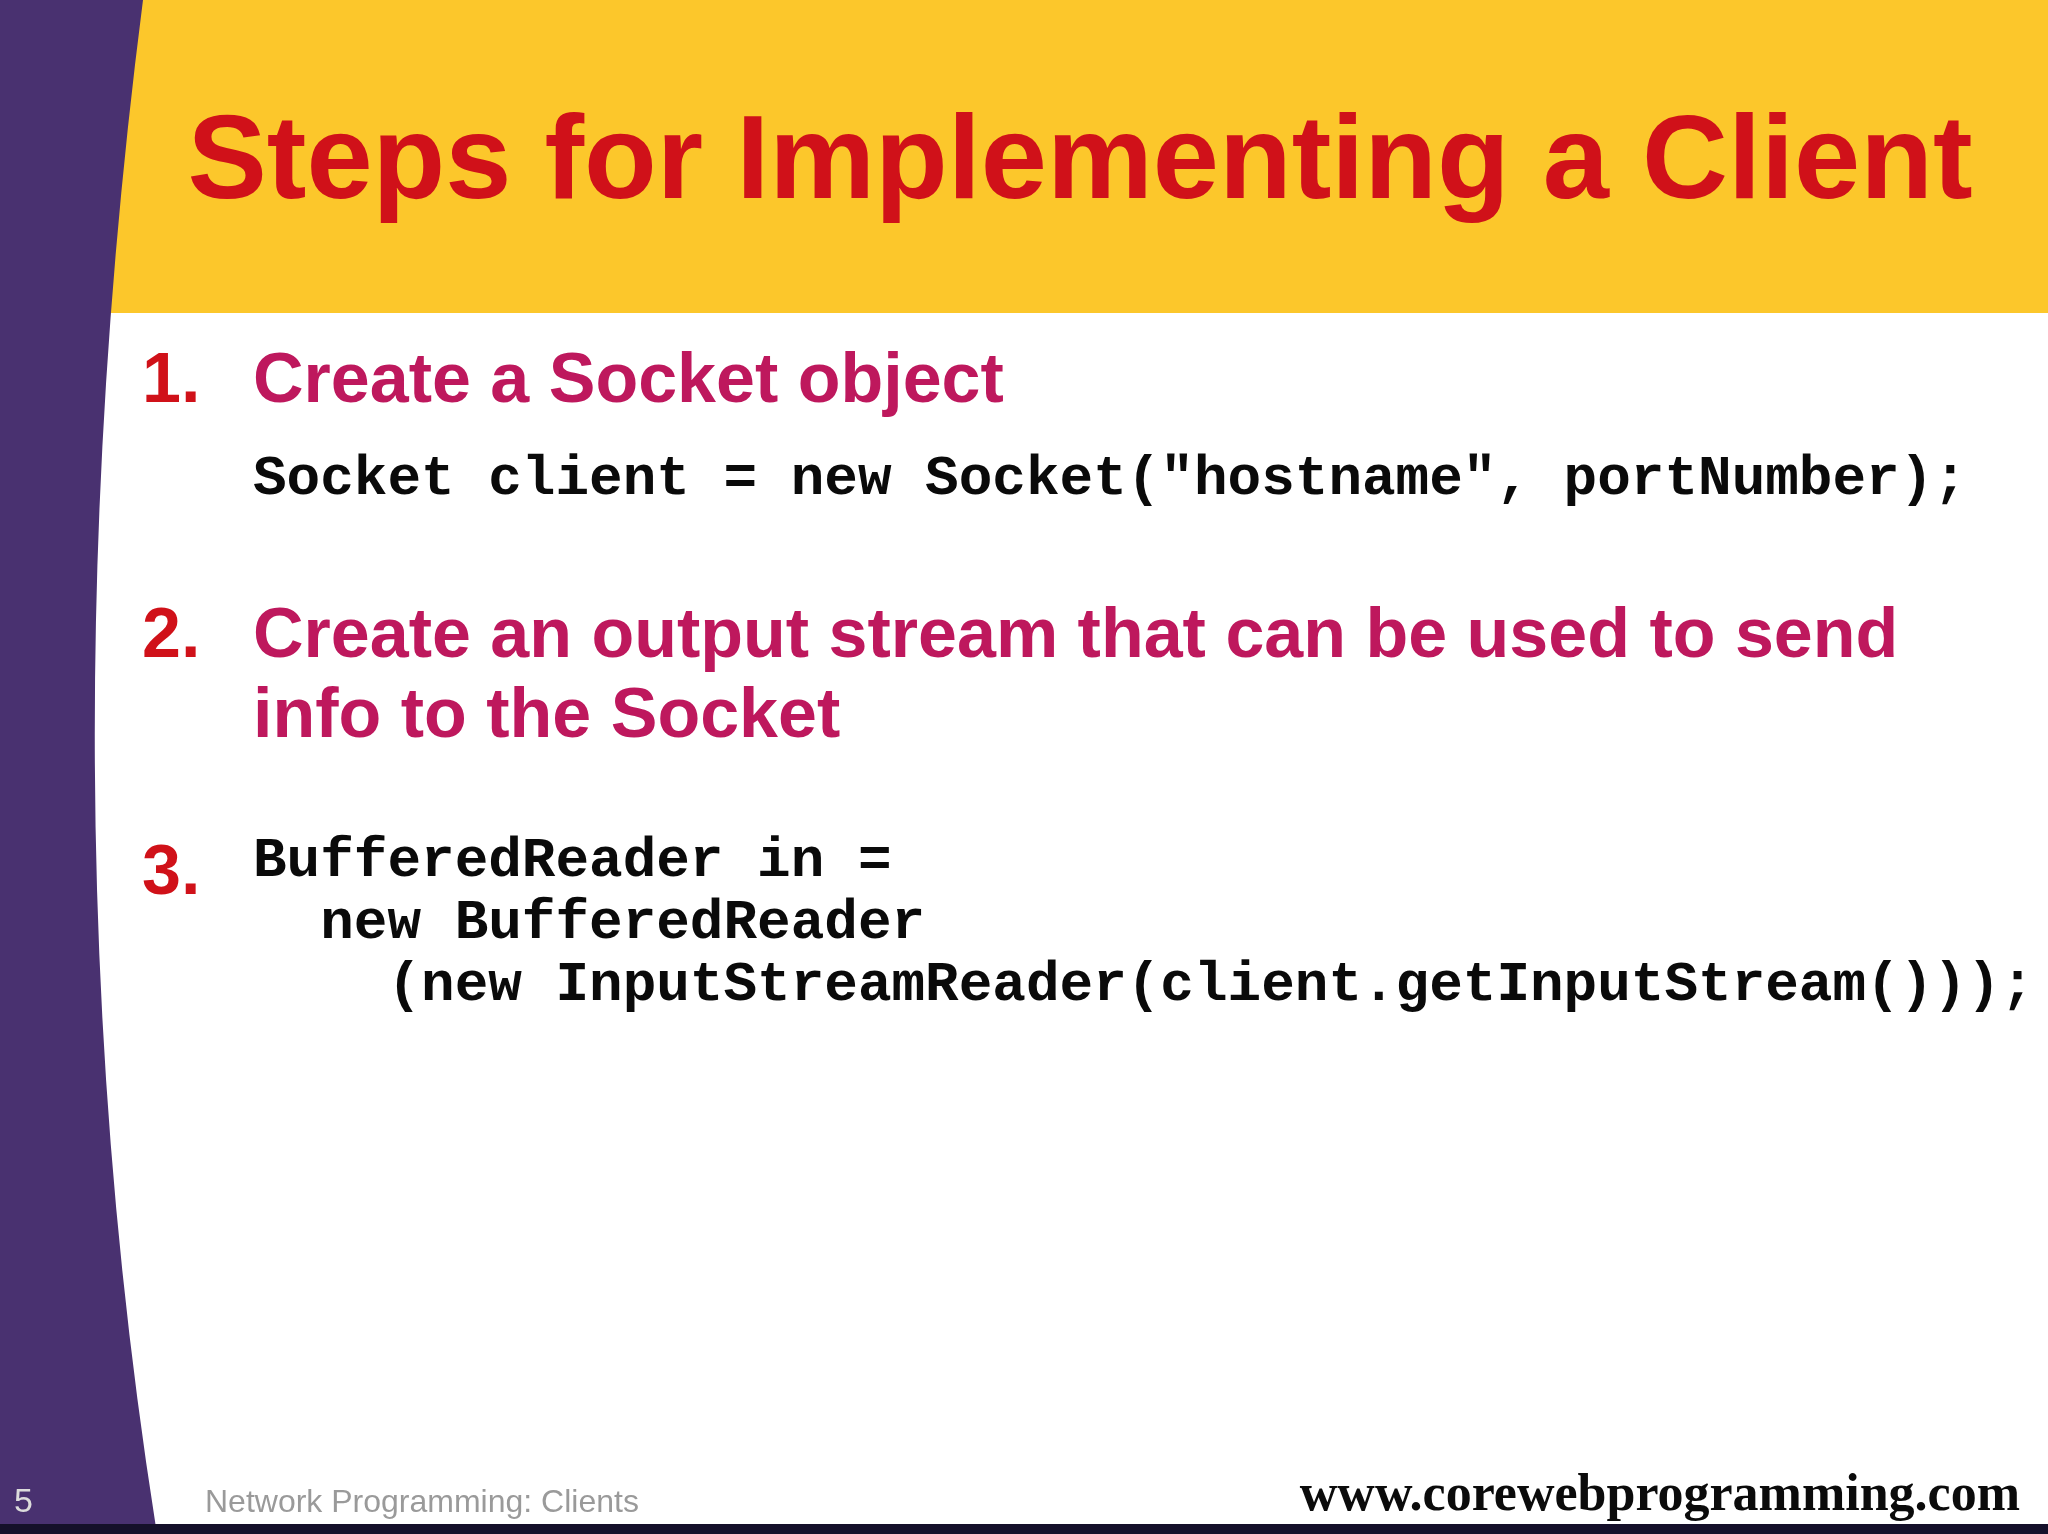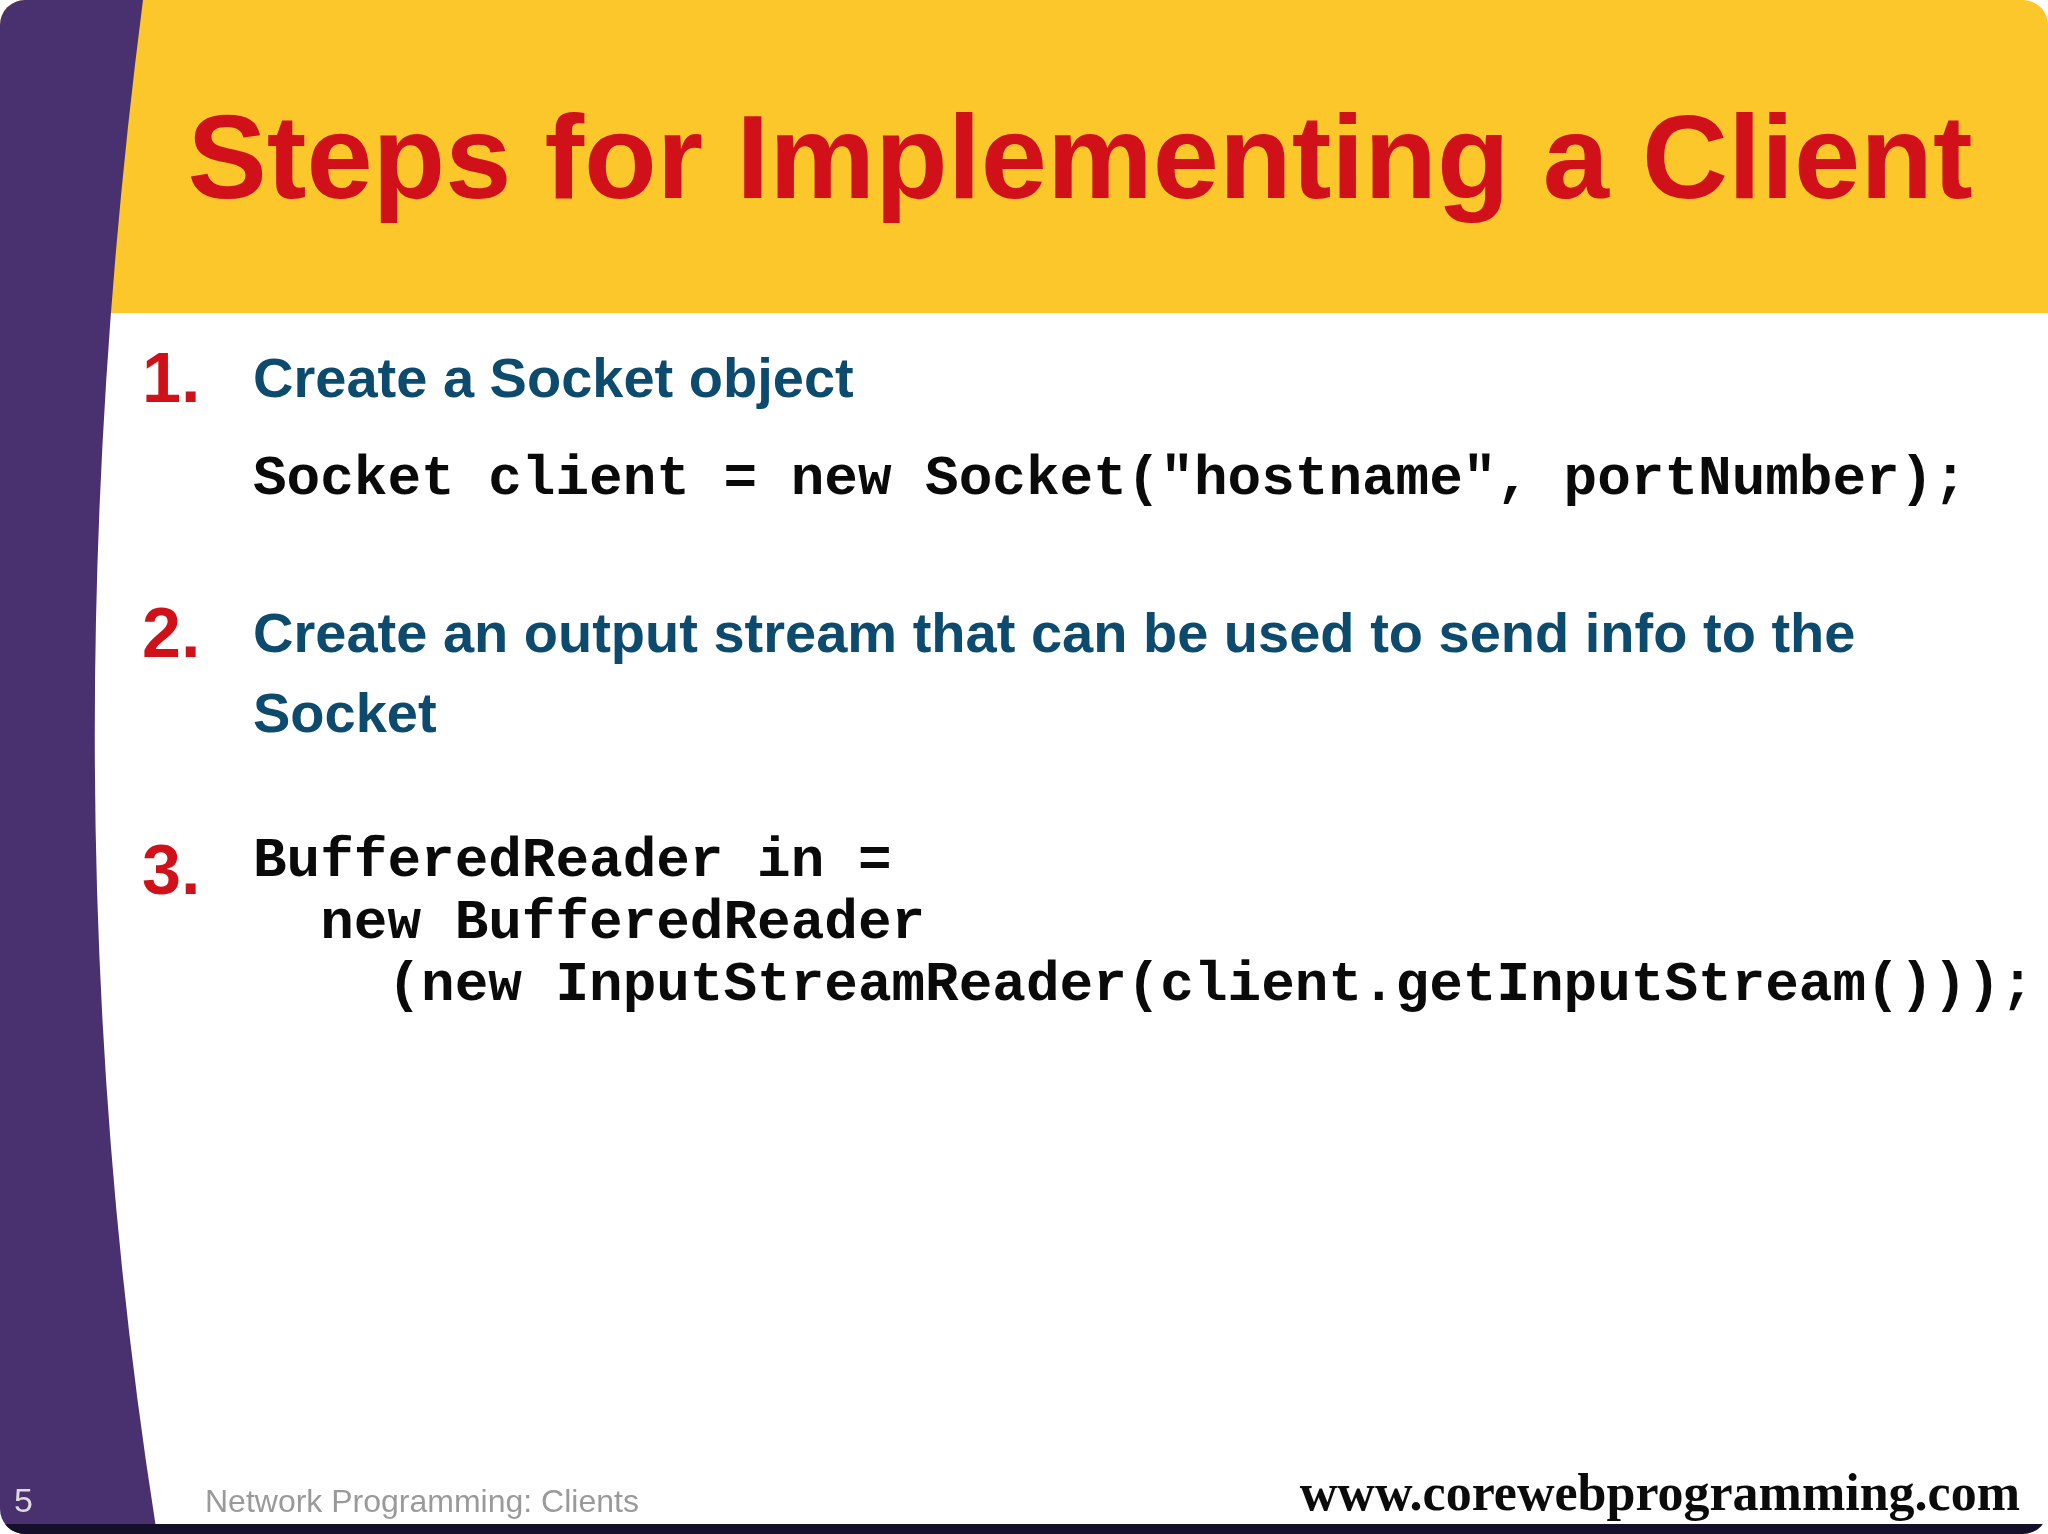--- a/index.html
+++ b/index.html
@@ -7,21 +7,20 @@
     width: 2048px; height: 1534px;
     background: #ffffff;
     font-family: "Liberation Sans", sans-serif;
     overflow: hidden;
   }
   .slide {
     position: relative;
     width: 2048px; height: 1534px;
     overflow: hidden;
     background: #ffffff;
-    border-radius: 25px;
   }
   
   .title-band {
     position: absolute;
     left: 0; top: 0; right: 0;
     height: 313px;
     background: #fcc72b;
     display: flex;
     align-items: center;
     justify-content: center;
@@ -58,24 +57,24 @@
   .item-1 { margin-top: 25px; }
   .item-2 { margin-top: 83px; }
   .item-3 { margin-top: 77px; }
   .item-num {
     font-size: 70px;
     line-height: 80px;
     font-weight: bold;
     color: #d01119;
   }
   .item-heading {
-    font-size: 56px;
+    font-size: 70px;
     line-height: 80px;
     font-weight: bold;
-    color: #0c4a6e;
+    color: #be185d;
     max-width: 1740px;
   }
   .code {
     grid-column: 2;
     margin: 0;
     font-family: "Liberation Mono", monospace;
     font-weight: bold;
     font-size: 56px;
     line-height: 62px;
     color: #0a0a0a;

